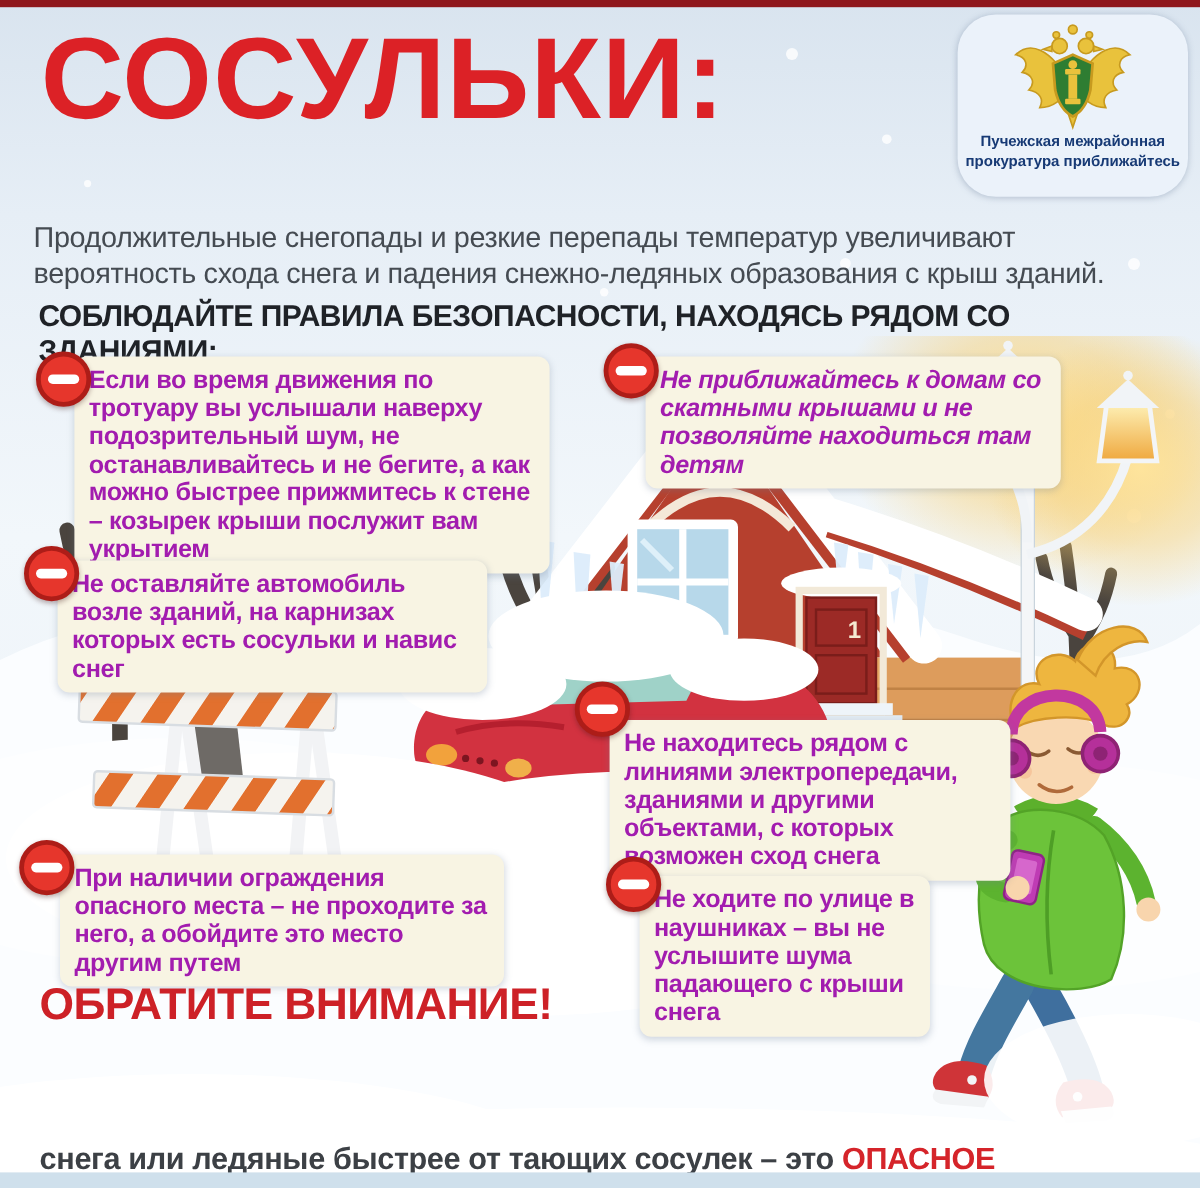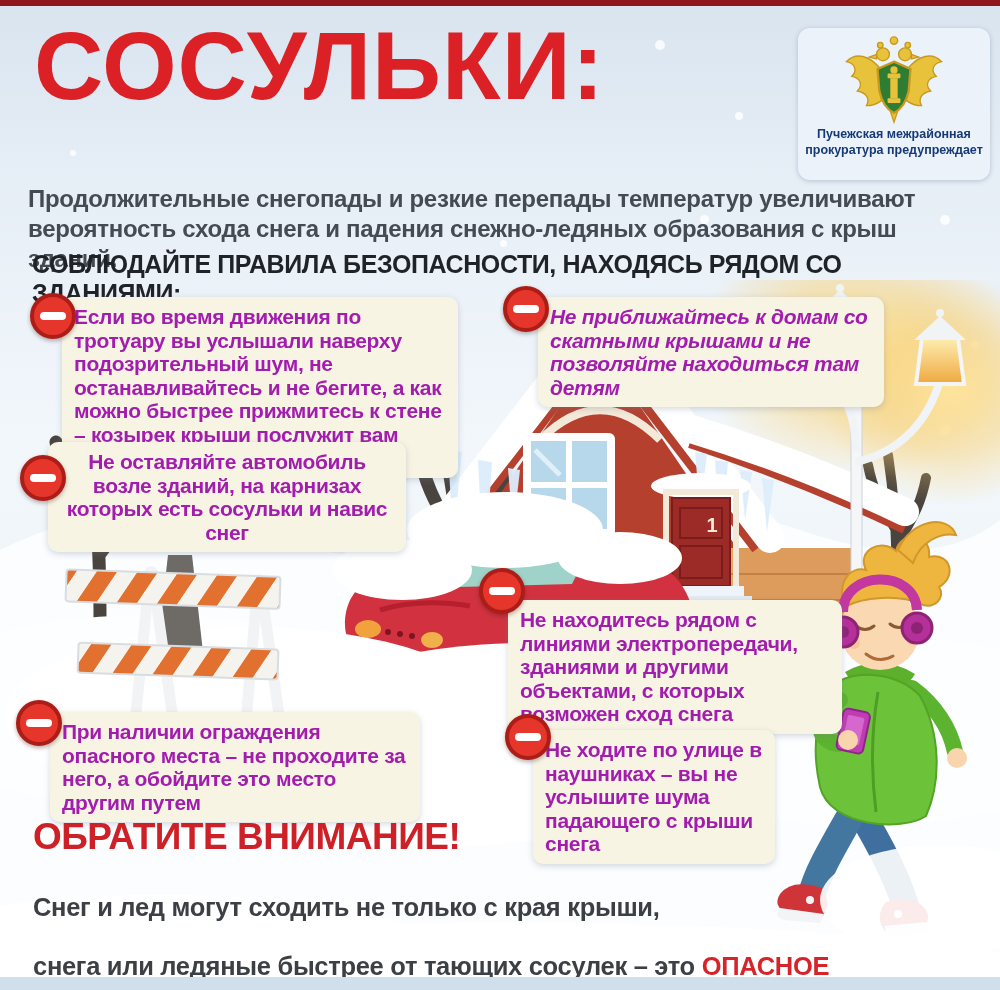--- a/index.html
+++ b/index.html
@@ -11,34 +11,34 @@
   .top-strip{position:absolute;top:0;left:0;right:0;height:6px;background:#8f161c;z-index:6;}
   .bottom-strip{position:absolute;bottom:0;left:0;right:0;height:13px;background:#cfe0ec;z-index:6;}
   .flake{position:absolute;border-radius:50%;background:rgba(255,255,255,.8);z-index:1;}
   .scene{position:absolute;left:0;top:280px;width:1000px;height:710px;z-index:1;}
 
   .title{position:absolute;left:34px;top:16px;margin:0;font-size:96px;line-height:1.05;
     font-weight:bold;color:#dc2126;letter-spacing:1px;z-index:3;}
   .subtitle{position:absolute;left:37px;top:126px;margin:0;font-size:47px;line-height:1.0;
     font-weight:bold;color:#24262b;letter-spacing:-1px;z-index:3;}
   .intro{position:absolute;left:28px;top:184px;width:955px;margin:0;font-size:24px;line-height:1.24;
-    font-weight:bold;color:#454b52;letter-spacing:-0.3px;z-index:3;}
+    font-weight:normal;color:#454b52;letter-spacing:-0.3px;z-index:3;}
   .rules-heading{position:absolute;left:28px;top:246px;width:960px;margin:4px;font-size:25px;
     font-weight:bold;color:#1f2227;letter-spacing:-0.4px;z-index:3;}
 
-  .badge{position:absolute;left:798px;top:28px;width:192px;height:152px;background:#ebf2fa;
-    border-radius:12px;box-shadow:0 1px 5px rgba(90,110,140,.35);z-index:4;text-align:center;}
+  .badge{position:absolute;left:798px;top:12px;width:192px;height:152px;background:#ebf2fa;
+    border-radius:32px;box-shadow:0 1px 5px rgba(90,110,140,.35);z-index:4;text-align:center;}
   .badge svg{display:block;margin:6px auto 0;}
   .badge-text{font-size:12.5px;font-weight:bold;color:#173a75;line-height:1.3;}
 
   .card{position:absolute;background:#f8f4e3;border-radius:10px;padding:8px 12px;
     box-shadow:0 2px 6px rgba(110,125,150,.3);z-index:3;}
   .card p{margin:0;font-size:21px;line-height:1.12;font-weight:bold;color:#a21caf;letter-spacing:-0.3px;}
   .card1{left:62px;top:297px;width:372px;}
-  .card2{left:48px;top:442px;width:334px;text-align:center;}
+  .card2{left:48px;top:467px;width:334px;}
   .card3{left:538px;top:297px;width:322px;font-style:italic;}
   .card4{left:508px;top:600px;width:310px;}
   .card5{left:50px;top:712px;width:346px;}
   .card6{left:533px;top:730px;width:218px;}
 
   .no-icon{position:absolute;width:38px;height:38px;border-radius:50%;background:#e6362c;
     border:4px solid #ad1d18;box-shadow:0 2px 4px rgba(60,20,20,.35);z-index:4;}
   .no-icon span{position:absolute;left:6px;right:6px;top:50%;height:8px;margin-top:-4px;
     background:#fff;border-radius:4px;}
 
@@ -309,21 +309,21 @@
       </g>
       <path d="M60,30 L78,38 L76,62 Q72,80 60,86 Q48,80 44,62 L42,38 Z" fill="#2e7d32" stroke="#c79a1f" stroke-width="2.5"></path>
       <g fill="#e9c23c">
         <circle cx="60" cy="39" r="4"></circle>
         <rect x="53" y="43" width="14" height="5" rx="1"></rect>
         <rect x="56" y="48" width="8" height="22"></rect>
         <rect x="53" y="70" width="14" height="5" rx="1"></rect>
       </g>
     </svg>
     <div class="badge-text">Пучежская межрайонная</div>
-    <div class="badge-text">прокуратура предупреждает</div>
+    <div class="badge-text">прокуратура приближайтесь</div>
   </div>
 
   <p class="intro"><span>Продолжительные снегопады и резкие перепады температур увеличивают</span><br>
     <span>вероятность схода снега и падения снежно-ледяных образования с крыш зданий.</span></p>
   <p class="rules-heading">СОБЛЮДАЙТЕ ПРАВИЛА БЕЗОПАСНОСТИ, НАХОДЯСЬ РЯДОМ СО ЗДАНИЯМИ:</p>
 
   <div class="no-icon" style="left:30px;top:293px;">
       <span></span>
     </div>
   <div class="no-icon" style="left:20px;top:455px;">
@@ -356,19 +356,19 @@
   </div>
   <div class="card card6">
     <p>Не ходите по улице в наушниках – вы не услышите шума падающего с крыши снега</p>
   </div>
   <div class="card card5">
     <p>При наличии ограждения опасного места – не проходите за него, а обойдите это место другим путем</p>
   </div>
 
   <p class="attn-heading">ОБРАТИТЕ ВНИМАНИЕ!</p>
   <p class="attn-body">
-    <span>Снег и лед могут сходить не только с края крыши,</span><br>
+    <br>
     <br>
     <span>снега или ледяные быстрее от тающих сосулек – это </span><span class="attn-red">ОПАСНОЕ МЕСТО!</span>
   </p>
 
   <div class="bottom-strip"></div>
 </div>
 
 </body></html>

